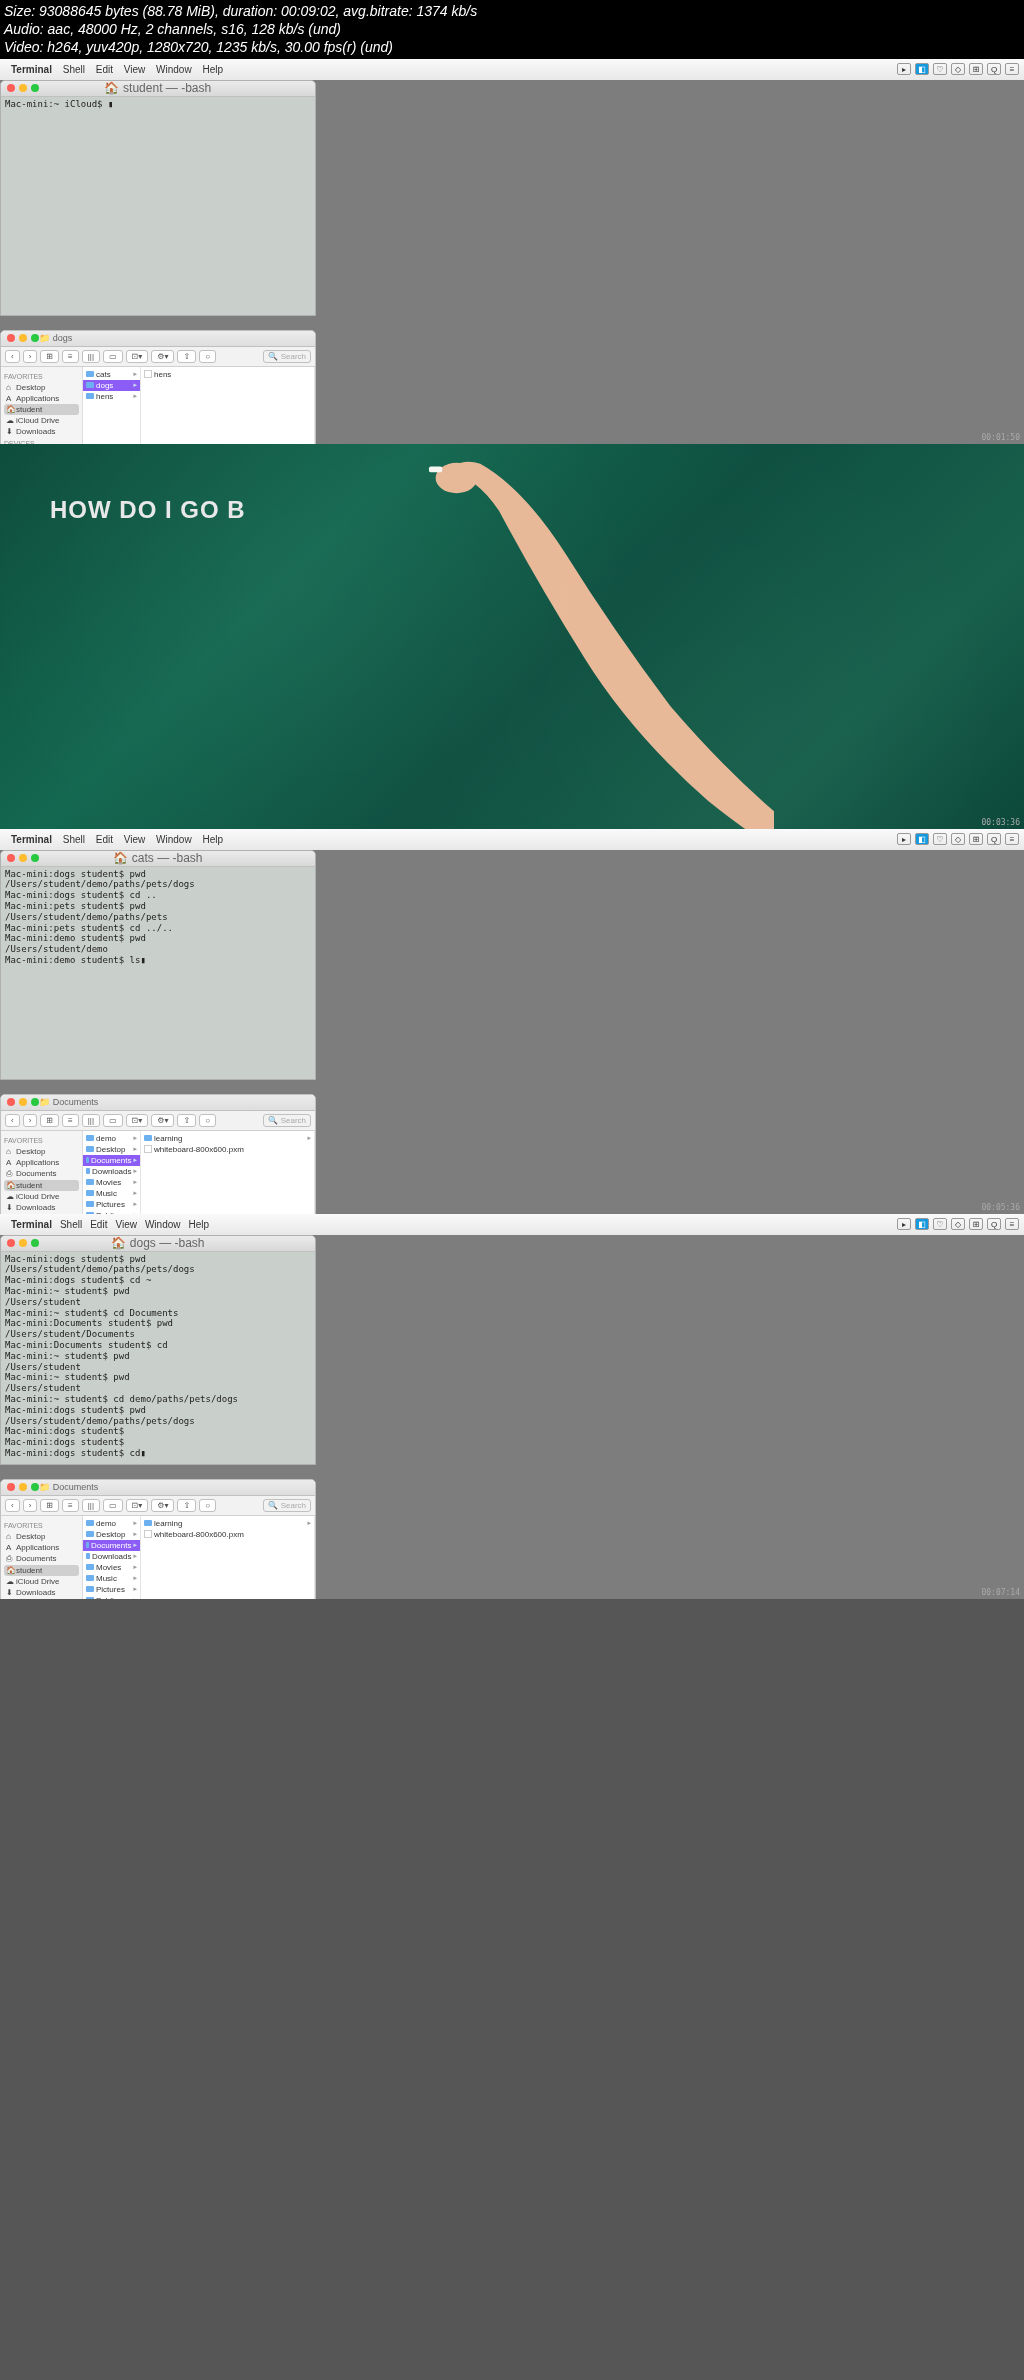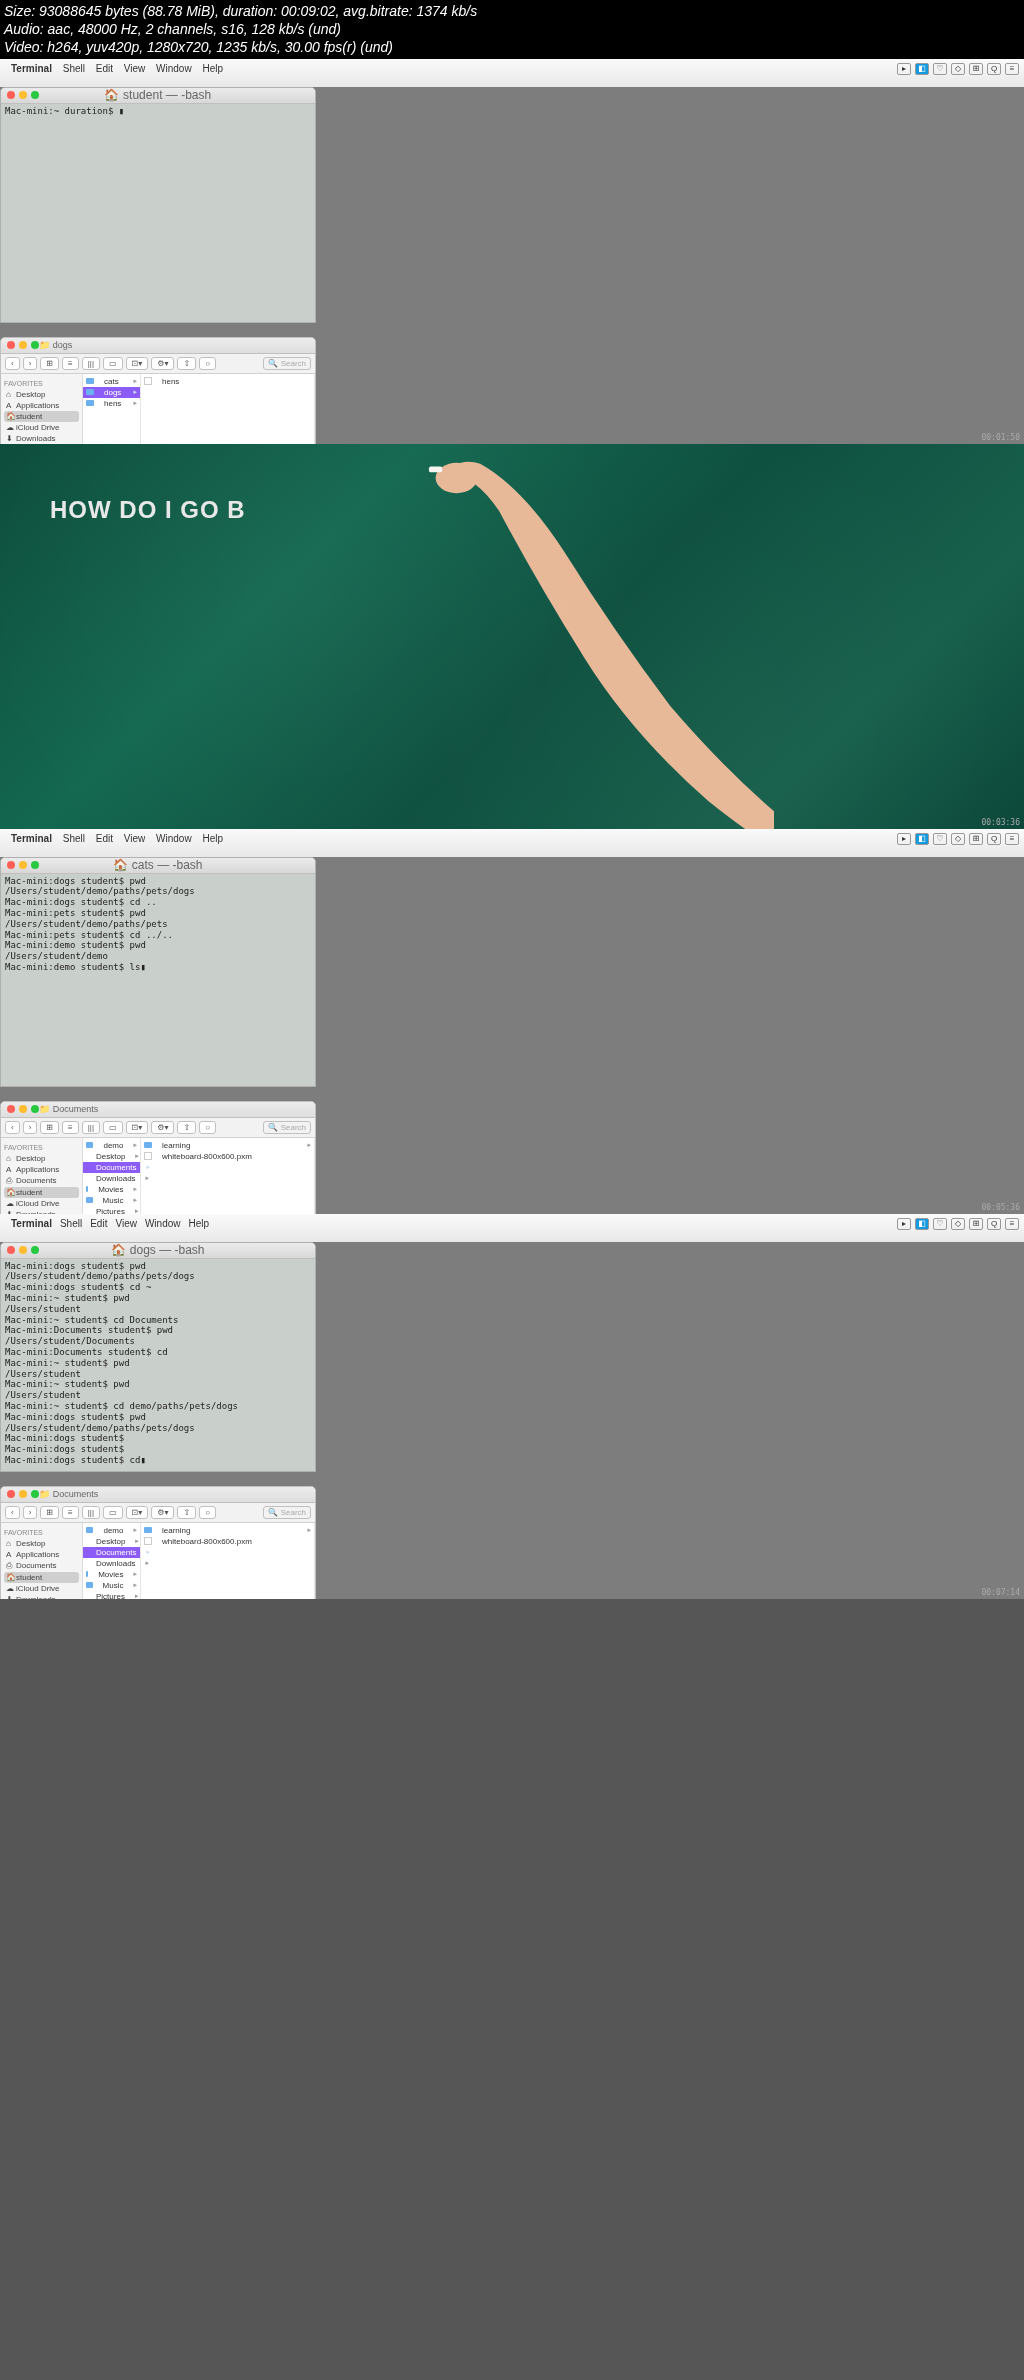--- a/index.html
+++ b/index.html
@@ -1,19 +1,19 @@
 <!DOCTYPE html>
 <html><head>
   <meta charset="utf-8">
   <style>
     * { margin:0; padding:0; box-sizing:border-box; font-family:-apple-system,Helvetica,Arial,sans-serif; }
     body { width:1024px; background:#565656; }
     .meta-block { background:#000; color:#fff; font-style:italic; font-family:Arial; font-size:14px; padding:2px 4px; line-height:1.3; }
     .frame { position:relative; width:100%; background:#7d7d7d; }
-    .menubar { height:28px; background:linear-gradient(#fafafa,#e8e8e8); display:flex; font-size:10px; color:#333; padding:4px 5px; }
+    .menubar { height:21px; background:linear-gradient(#fafafa,#e8e8e8); display:flex; align-items:center; font-size:10px; color:#333; padding:4px 5px; }
     .menubar .apple { font-size:11px; margin-right:6px; }
     .menubar .menus span { margin-right:8px; }
     .menubar .right-icons { margin-left:auto; display:flex; gap:4px; }
     .menubar .right-icons span { width:14px; height:12px; display:inline-flex; align-items:center; justify-content:center; border:1px solid #999; border-radius:2px; font-size:8px; }
     .term-window { width:316px; background:#c9cfcb; border:1px solid #b0b0b0; border-radius:5px 5px 0 0; overflow:hidden; }
     .titlebar { height:16px; background:linear-gradient(#ebebeb,#d8d8d8); display:flex; align-items:center; font-size:12px; color:#666; position:relative; border-bottom:1px solid #c0c0c0; }
     .traffic { display:flex; gap:4px; margin-left:6px; }
     .traffic .dot { width:8px; height:8px; border-radius:50%; }
     .dot.r { background:#ff5f57; } .dot.y{ background:#febc2e;} .dot.g{background:#28c840;}
     .titlebar .title { position:absolute; left:50%; transform:translateX(-50%); }
@@ -23,21 +23,21 @@
     .finder-toolbar { height:20px; background:#f2f2f2; display:flex; align-items:center; padding:0 4px; font-size:8px; border-bottom:1px solid #d0d0d0; gap:2px; }
     .finder-toolbar .btn { border:1px solid #c0c0c0; background:#fff; border-radius:3px; padding:1px 5px; font-size:8px; color:#555; margin-right:1px; }
     .finder-toolbar .search { margin-left:auto; border:1px solid #c0c0c0; border-radius:3px; padding:1px 4px; color:#aaa; }
     .finder-body { display:flex; height:100px; }
     .sidebar { width:82px; background:#f4f4f4; border-right:1px solid #ddd; font-size:8px; padding:3px; }
     .sidebar .section { color:#888; font-size:7px; text-transform:uppercase; margin:3px 0 2px; }
     .sidebar .item { padding:1px 2px; border-radius:3px; color:#444; display:flex; align-items:center; gap:2px; }
     .sidebar .item.sel { background:#cfcfcf; }
     .sidebar .item .icn { width:8px; display:inline-block; }
     .col { width:58px; border-right:1px solid #e5e5e5; font-size:8px; padding:2px 0; }
-    .col .row { padding:1px 3px; display:flex; align-items:center; gap:10px; color:#333; }
+    .col .row { padding:1px 3px; display:flex; align-items:center; gap:2px; color:#333; }
     .col .row.sel { background:#8b5cf6; color:#fff; }
     .col .row .arr { margin-left:auto; color:#999; font-size:7px; }
     .col .row.sel .arr { color:#cde; }
     .col .fldr { width:8px; height:6px; background:#6db0f0; border-radius:1px; display:inline-block; }
     .col .file { width:8px; height:8px; background:#fff; border:1px solid #ccc; display:inline-block; }
     .col.wide { flex:1; }
     .timestamp { position:absolute; bottom:2px; right:4px; font-size:8px; color:#aaa; font-family:monospace; }
     .chalkboard { width:100%; height:385px; position:relative; background:linear-gradient(135deg,#0d4d3b 0%,#146850 30%,#0e5040 55%,#18604c 80%,#0c483a 100%); overflow:hidden; }
     .chalkboard::after{content:"";position:absolute;inset:0;background:radial-gradient(circle at 30% 40%,rgba(255,255,255,.03),transparent 45%),radial-gradient(circle at 70% 70%,rgba(255,255,255,.02),transparent 40%);}
     .chalk-text { position:absolute; top:52px; left:50px; color:#e8e8e8; font-family:Arial,sans-serif; font-weight:bold; font-size:24px; letter-spacing:1px; }
@@ -78,21 +78,21 @@
   </div>
   <div class="term-window">
     <div class="titlebar">
       <div class="traffic">
         <span class="dot r"></span>
         <span class="dot y"></span>
         <span class="dot g"></span>
       </div>
       <span class="title">🏠 student — -bash</span>
     </div>
-    <div class="term-body" style="height:218px;">Mac-mini:~ duration$ ▮</div>
+    <div class="term-body" style="height:218px;">Mac-mini:~ iCloud$ ▮</div>
   </div>
   <div class="finder-window">
     <div class="finder-titlebar">
       <div class="traffic">
         <span class="dot r"></span>
         <span class="dot y"></span>
         <span class="dot g"></span>
       </div>
       <span class="title">📁 dogs</span>
     </div>

